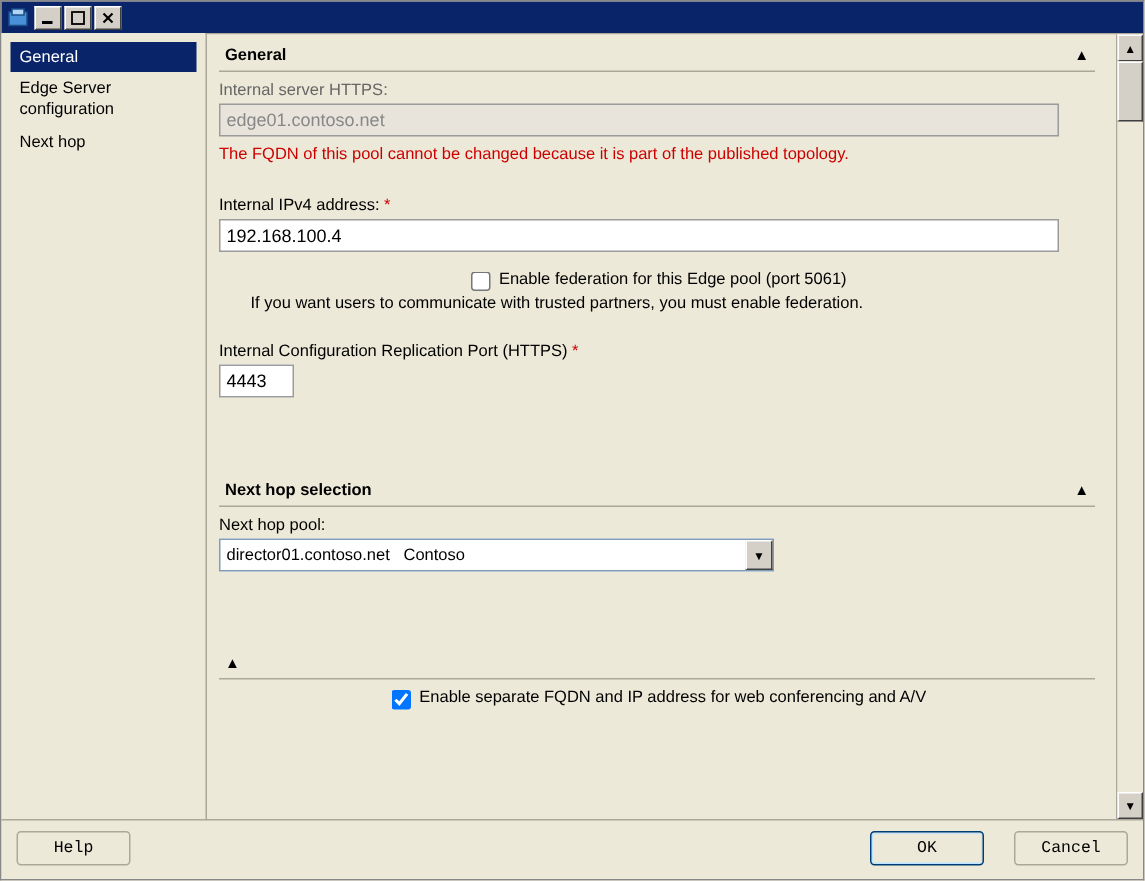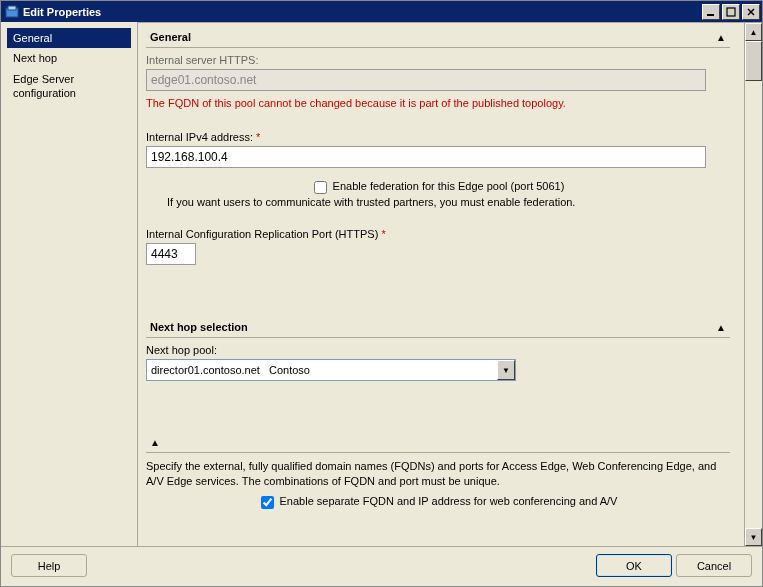--- a/index.html
+++ b/index.html
@@ -43,39 +43,38 @@
 .chk { width:13px; height:13px; margin-top:1px; }
 .chk-label { color:#000; }
 .chk-sub { color:#000; margin-left:21px; margin-top:2px; }
 
 .dropdown { position:relative; width:370px; }
 .dropdown .dd-input { width:100%; height:22px; border:1px solid #7f9db9; background:#fff; padding:2px 22px 2px 4px; font-family:inherit; font-size:11px; }
 .dropdown .dd-btn { position:absolute; right:1px; top:1px; width:18px; height:20px; background:#d4d0c8; border:1px solid #fff; border-right-color:#404040; border-bottom-color:#404040; display:flex; align-items:center; justify-content:center; font-size:8px; }
 
 .ext-desc { color:#000; line-height:1.35; margin:4px 0 6px 0; }
 
-.footer { height:40px; border-top:1px solid #aca899; display:flex; align-items:center; padding: 0 10px 2px 10px; gap:4px; background:#ece9d8; }
+.footer { height:40px; border-top:1px solid #aca899; display:flex; align-items:center; padding: 0 10px 2px 10px; gap:20px; background:#ece9d8;font-family:Liberation Mono, monospace; }
 .footer .spacer { flex:1; }
 .btn { min-width:76px; height:23px; background:#ece9d8; border:1px solid #aca899; border-radius:3px; padding:0 10px; font-family:inherit; font-size:11px; cursor:pointer; }
 .btn.default { border:1px solid #003c74; box-shadow: inset 0 0 0 1px #bfe4ff; }
 
 .spacer-block { height: 48px; }
 .spacer-mid { height:14px; }
 </style>
 </head>
 <body>
 
 <div class="titlebar">
   <span class="title-icon">
     <svg width="14" height="14" viewBox="0 0 14 14">
         <rect x="1" y="3" width="12" height="9" fill="#4a90d9" stroke="#1b4f8a"></rect>
         <rect x="3" y="1" width="8" height="4" fill="#b0d4f1" stroke="#1b4f8a"></rect>
       </svg>
   </span>
-  <span class="title-text">Edit Properties</span>
   <div class="winbtns">
     <div class="winbtn">
         <svg width="10" height="10">
           <rect x="1" y="7" width="7" height="2" fill="#000"></rect>
         </svg>
       </div>
     <div class="winbtn">
         <svg width="10" height="10">
           <rect x="1" y="1" width="8" height="8" fill="none" stroke="#000" stroke-width="1.2"></rect>
         </svg>
@@ -86,22 +85,22 @@
           <line x1="8" y1="2" x2="2" y2="8" stroke="#000" stroke-width="1.4"></line>
         </svg>
       </div>
   </div>
 </div>
 
 <div class="client">
   <div class="body">
     <div class="nav">
       <div class="nav-item selected">General</div>
+      <div class="nav-item" style="white-space:normal; line-height:1.3;">Edge Server configuration</div>
       <div class="nav-item">Next hop</div>
-      <div class="nav-item" style="white-space:normal; line-height:1.3;">Edge Server configuration</div>
     </div>
 
     <div class="content-wrap">
       <div class="content">
 
         
         <div class="section-hdr">
           <span class="label">General</span>
           <span class="arrow">▲</span>
         </div>
@@ -142,21 +141,20 @@
           <div class="dd-btn">▼</div>
         </div>
 
         <div class="spacer-block"></div>
 
         
         <div class="section-hdr">
           <span class="arrow">▲</span>
         </div>
 
-        <div class="ext-desc">Specify the external, fully qualified domain names (FQDNs) and ports for Access Edge, Web Conferencing Edge, and A/V Edge services. The combinations of FQDN and port must be unique.</div>
 
         <div class="chk-row" style="margin-top:4px;">
           <input type="checkbox" class="chk" checked="" style="">
           <span class="chk-label">Enable separate FQDN and IP address for web conferencing and A/V</span>
         </div>
 
       </div>
 
       <div class="vscroll">
         <div class="scroll-btn">▲</div>

